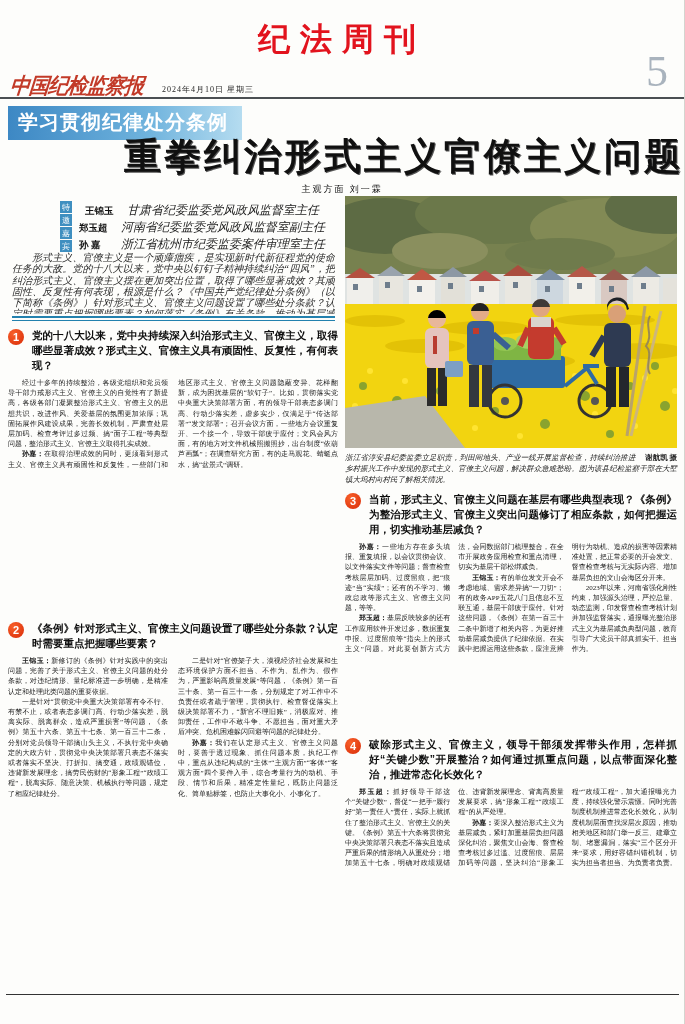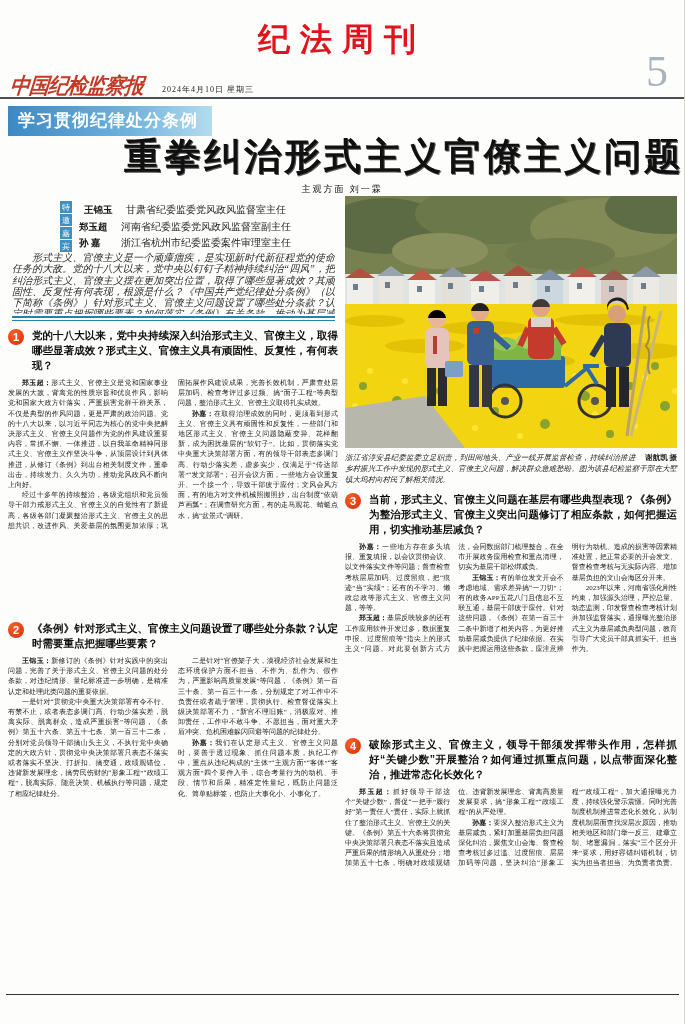--- a/index.html
+++ b/index.html
@@ -22,41 +22,41 @@
     letter-spacing:-1px; white-space:nowrap;
   }
   .issue-date { position:absolute; left:162px; top:84px; font-size:8px; color:#222; letter-spacing:1px; }
   .page-num { position:absolute; right:16px; top:46px; font-size:44px; color:#a9b3bd; font-family:"Liberation Serif",serif; }
   .header-rule { position:absolute; left:0; top:97px; width:100%; height:2px; background:#4b4f52; }
   
   .kicker {
     position:absolute; left:8px; top:106px; padding:3px 14px 4px 10px;
     background:linear-gradient(90deg,#3d88c4 0%,#6fb3dd 60%,#b5dcf0 100%);
     color:#fff; font-family:"Liberation Sans",sans-serif; font-weight:bold;
-    font-size:17px; letter-spacing:1px;
+    font-size:20px; letter-spacing:1px;
   }
   
   .headline {
     position:absolute; top:132px; left:0; width:100%; text-align:right;
     font-size:37px; font-weight:900; color:#101010; letter-spacing:3px;
     text-shadow:1px 1px 0 #555;
   }
   .byline { position:absolute; top:183px; left:0; width:100%; text-align:center; font-size:9px; color:#111; letter-spacing:2px; }
   
   .guests { position:absolute; left:60px; top:201px; width:260px; display:flex; gap:7px; }
   .guest-label { display:flex; flex-direction:column; gap:1px; }
   .guest-label span {
     width:12px; height:12px; background:#3f8fc0; color:#fff; font-size:8px;
     display:flex; align-items:center; justify-content:center;
     font-family:"Liberation Sans",sans-serif;
   }
   .guest-rows { display:flex; flex-direction:column; justify-content:space-between; padding:1px 0;align-items:center; }
   .guest-row { display:flex; align-items:baseline; gap:8px; line-height:16px; }
   .guest-name { font-weight:bold; font-size:9.5px; color:#111; white-space:nowrap; width:34px; }
-  .guest-title { font-size:10px; color:#222; white-space:nowrap; }
+  .guest-title { font-size:12px; font-style:italic; color:#222; white-space:nowrap; }
   
   .intro {
     position:absolute; left:12px; top:252px; width:323px; height:62px;
     font-size:10px; line-height:11.3px; color:#2a2a2a; text-align:justify;
     font-style:italic; overflow:hidden;
   }
   .intro p { text-indent:2em; }
   .intro-rule { position:absolute; left:12px; top:316px; width:323px; height:5px; border-top:2px solid #2381ae; border-bottom:1px solid #2381ae; }
   
   .section { position:absolute; overflow:hidden; }
@@ -296,21 +296,20 @@
     <span class="credit">谢航凯 摄</span>
     <span>浙江省淳安县纪委监委立足职责，到田间地头、产业一线开展监督检查，持续纠治推进乡村振兴工作中发现的形式主义、官僚主义问题，解决群众急难愁盼。图为该县纪检监察干部在大墅镇大坞村向村民了解相关情况。</span>
   </div>
 
   <div class="section" id="q1">
     <div class="sec-head">
       <div class="sec-circle">1</div>
       <div class="sec-question">党的十八大以来，党中央持续深入纠治形式主义、官僚主义，取得哪些显著成效？形式主义、官僚主义具有顽固性、反复性，有何表现？</div>
     </div>
     <div class="sec-body cols-2">
-        <p><b>郑玉超：</b>形式主义、官僚主义是党和国家事业发展的大敌，背离党的性质宗旨和优良作风，影响党和国家大政方针落实，严重损害党群干群关系，不仅是典型的作风问题，更是严肃的政治问题。党的十八大以来，以习近平同志为核心的党中央把解决形式主义、官僚主义问题作为党的作风建设重要内容，常抓不懈、一体推进，以自我革命精神同形式主义、官僚主义作坚决斗争，从顶层设计到具体推进，从修订《条例》到出台相关制度文件，重拳出击，持续发力、久久为功，推动党风政风不断向上向好。</p>
         <p>经过十多年的持续整治，各级党组织和党员领导干部力戒形式主义、官僚主义的自觉性有了新提高，各级各部门凝聚整治形式主义、官僚主义的思想共识，改进作风、关爱基层的氛围更加浓厚；巩固拓展作风建设成果，完善长效机制，严肃查处层层加码、检查考评过多过频、搞“面子工程”等典型问题，整治形式主义、官僚主义取得扎实成效。</p>
         <p><b>孙嘉：</b>在取得治理成效的同时，更须看到形式主义、官僚主义具有顽固性和反复性，一些部门和地区形式主义、官僚主义问题隐蔽变异、花样翻新，成为困扰基层的“软钉子”。比如，贯彻落实党中央重大决策部署方面，有的领导干部表态多调门高、行动少落实差，虚多实少，仅满足于“传达部署”“发文部署”；召开会议方面，一些地方会议重复开、一个接一个，导致干部疲于应付；文风会风方面，有的地方对文件机械照搬照抄，出台制度“依葫芦画瓢”；在调查研究方面，有的走马观花、蜻蜓点水，搞“盆景式”调研。</p>
       </div>
   </div>
 
   <div class="section" id="q2">
     <div class="sec-head">
       <div class="sec-circle">2</div>
       <div class="sec-question">《条例》针对形式主义、官僚主义问题设置了哪些处分条款？认定时需要重点把握哪些要素？</div>
     </div>

